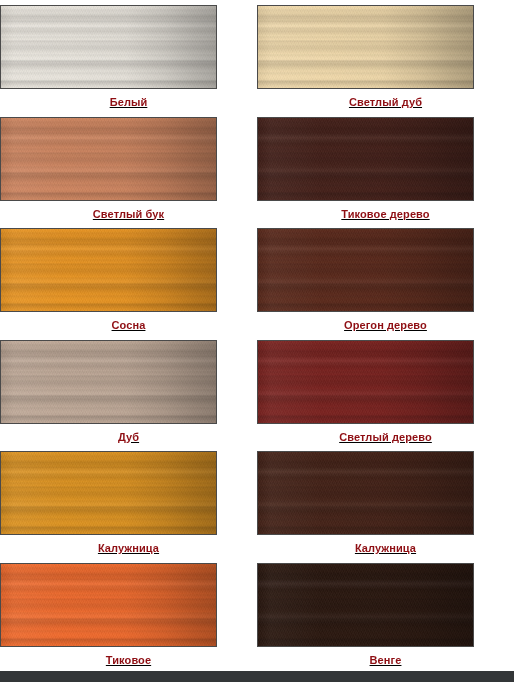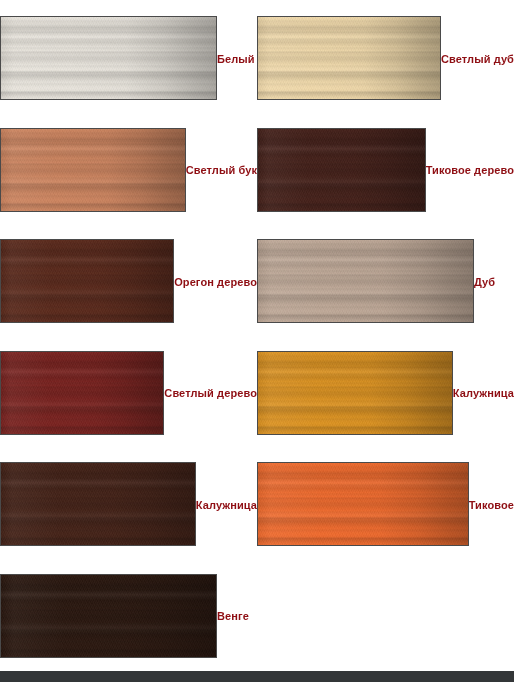--- a/index.html
+++ b/index.html
@@ -26,22 +26,22 @@
     width: 514px;
     height: 668px;
     display: grid;
     grid-template-columns: 257px 257px;
     grid-template-rows: repeat(6, 111.5px);
   }
 
   .swatch-cell {
     position: relative;
     display: flex;
-    flex-direction: row;
-    align-items: center;
+    flex-direction: column;
+    text-decoration: underline;
   }
 
   .swatch-chip {
     position: relative;
     width: 217px;
     height: 84px;
     margin-top: 5px;
     border: 1px solid #4a4a4a;
     overflow: hidden;
     background: #cccccc;
@@ -194,20 +194,30 @@
           <div class="chip-base" style="background: rgb(69, 33, 26);"></div>
           <div class="chip-bands"></div>
           <div class="chip-grain"></div>
           <div class="chip-noise"></div>
           <div class="chip-shade"></div>
         </div>
         <div class="swatch-label" style="color: rgb(143, 15, 20);">Тиковое дерево</div>
       </div>
       <div class="swatch-cell">
         <div class="swatch-chip" style="border-color: rgb(74, 74, 74);">
+          <div class="chip-base" style="background: rgb(232, 149, 36);"></div>
+          <div class="chip-bands"></div>
+          <div class="chip-grain"></div>
+          <div class="chip-noise"></div>
+          <div class="chip-shade"></div>
+        </div>
+        <div class="swatch-label" style="color: rgb(143, 15, 20);">Сосна</div>
+      </div>
+      <div class="swatch-cell">
+        <div class="swatch-chip" style="border-color: rgb(74, 74, 74);">
           <div class="chip-base" style="background: rgb(91, 42, 28);"></div>
           <div class="chip-bands"></div>
           <div class="chip-grain"></div>
           <div class="chip-noise"></div>
           <div class="chip-shade"></div>
         </div>
         <div class="swatch-label" style="color: rgb(143, 15, 20);">Орегон дерево</div>
       </div>
       <div class="swatch-cell">
         <div class="swatch-chip" style="border-color: rgb(74, 74, 74);">

